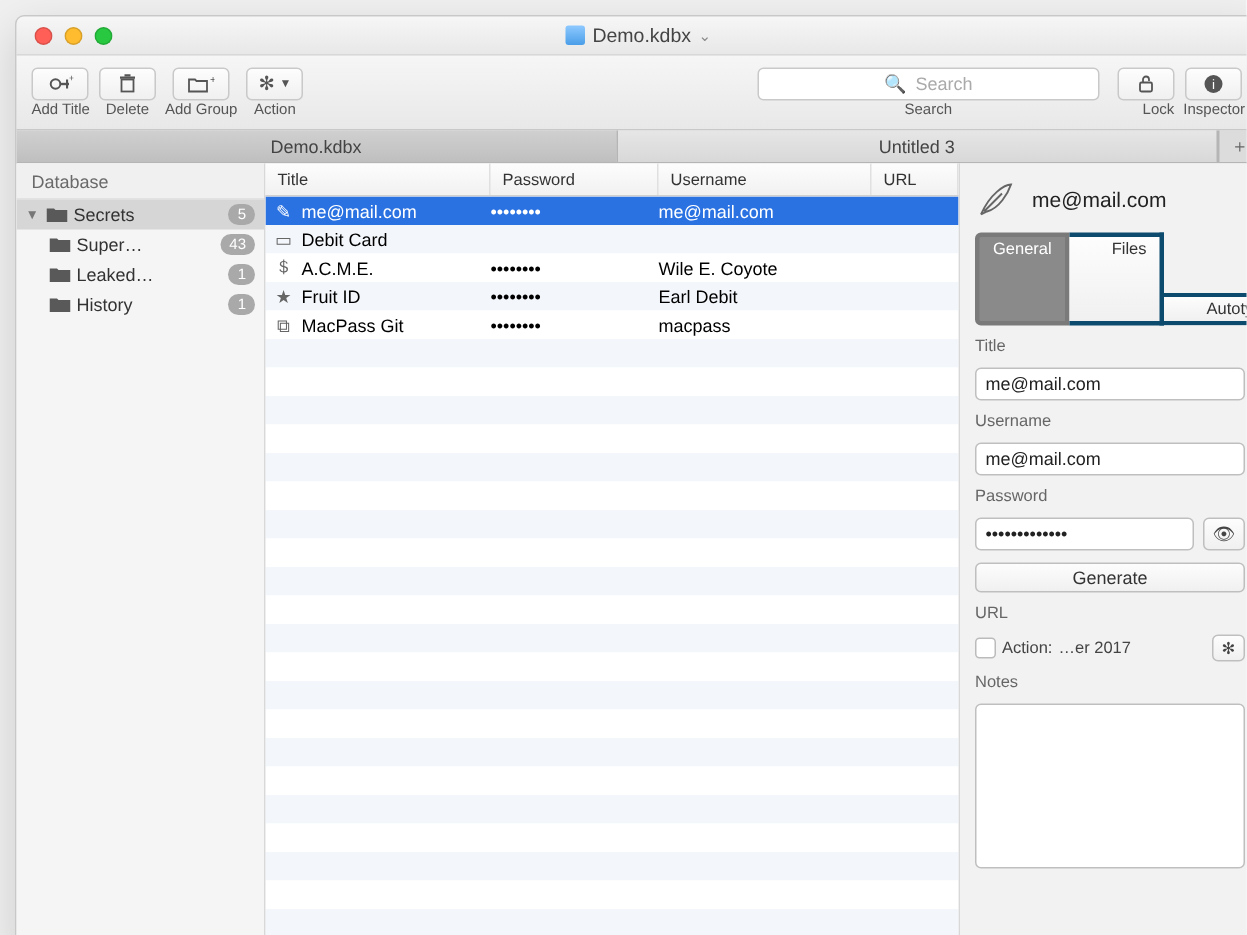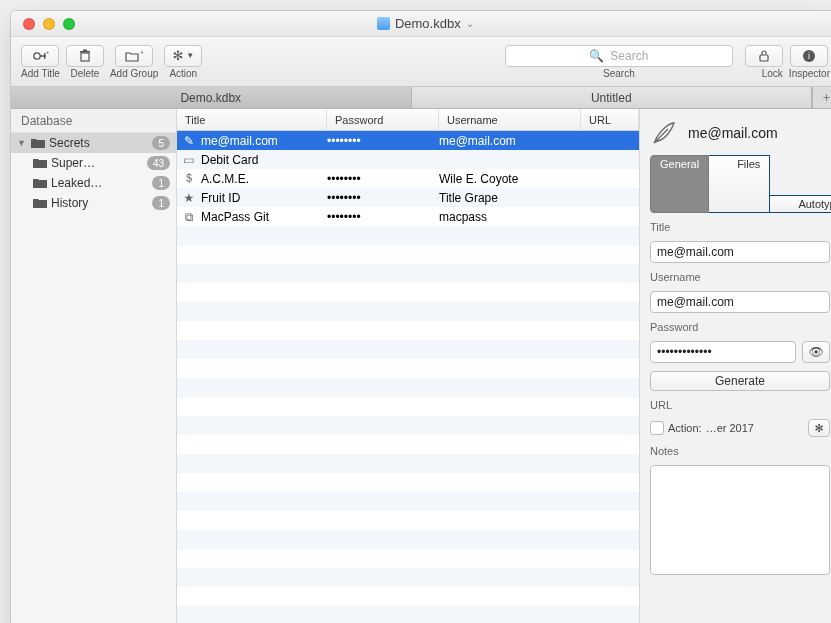--- a/index.html
+++ b/index.html
@@ -52,21 +52,21 @@
 .row.sel { background: #2a72e2; color: #fff; }
 .r-ico { width: 24px; display: flex; align-items: center; justify-content: center; font-size: 12px; }
 .r-t { width: 126px; padding-right: 4px; } .r-p { width: 112px; } .r-u { width: 142px; } .r-url { flex:1; }
 .row:not(.sel) .r-ico { color: #666; }
 
 .inspector { width: 200px; background: #f2f2f2; padding: 10px; font-size: 12px; color: #444; display: flex; flex-direction: column; gap: 8px; overflow: hidden; }
 .insp-head { display: flex; align-items: center; gap: 10px; }
 .feather { width: 28px; height: 28px; color: #666; }
 .insp-title { font-size: 14px; color: #222; }
 .seg { display: flex; }
-.seg-btn { font-size: 11px; padding: 2px 9px; border: 1px solid #0c4a6e; background: linear-gradient(#fdfdfd,#f0f0f0); color: #333; }
+.seg-btn { font-size: 11px; padding: 2px 9px; border: 3px solid #0c4a6e; background: linear-gradient(#fdfdfd,#f0f0f0); color: #333; }
 .seg-btn:first-child { border-radius: 4px 0 0 4px; }
 .seg-btn:last-child { border-radius: 0 4px 4px 0; margin-top: 40px; }
 .seg-btn + .seg-btn { border-left: none; padding-left: 28px; }
 .seg-btn.active { background: #8a8a8a; color: #fff; border-color: #7a7a7a; }
 .field-label { font-size: 11px; color: #666; }
 .txt { width: 100%; height: 22px; border: 1px solid #bfbfbf; border-radius: 4px; padding: 0 6px; font-size: 12px; background: #fff; color: #222; }
 .txt::placeholder { color: #bbb; }
 .pw-row { display: flex; gap: 6px; align-items: center; }
 .eye-btn { width: 28px; height: 22px; border: 1px solid #bfbfbf; border-radius: 4px; background: linear-gradient(#fdfdfd,#f0f0f0); display:flex; align-items:center; justify-content:center; color:#444; }
 .gen-btn { width: 100%; height: 20px; border: 1px solid #bfbfbf; border-radius: 4px; background: linear-gradient(#fdfdfd,#f0f0f0); font-size: 12px; color: #333; }
@@ -159,21 +159,21 @@
       </div>
       <div class="tb-label">Inspector</div>
     </div>
   </div>
 
   <div class="tabs">
     <div class="tab active">
         <span>Demo.kdbx</span>
       </div>
     <div class="tab">
-        <span>Untitled</span>
+        <span>Untitled 3</span>
       </div>
     <div class="tab-add">＋</div>
   </div>
 
   <div class="content">
 
     <div class="sidebar">
       <div class="side-head">Database</div>
       <div class="tree-row sel">
         <span class="disclose">▼</span>
@@ -248,21 +248,21 @@
             <span class="r-ico">＄</span>
             <span class="r-t">A.C.M.E.</span>
             <span class="r-p">••••••••</span>
             <span class="r-u">Wile E. Coyote</span>
             <span class="r-url"></span>
           </div>
           <div class="row">
             <span class="r-ico">★</span>
             <span class="r-t">Fruit ID</span>
             <span class="r-p">••••••••</span>
-            <span class="r-u">Title Grape</span>
+            <span class="r-u">Earl Debit</span>
             <span class="r-url"></span>
           </div>
           <div class="row">
             <span class="r-ico">⧉</span>
             <span class="r-t">MacPass Git</span>
             <span class="r-p">••••••••</span>
             <span class="r-u">macpass</span>
             <span class="r-url"></span>
           </div>
           <div class="row"></div>

